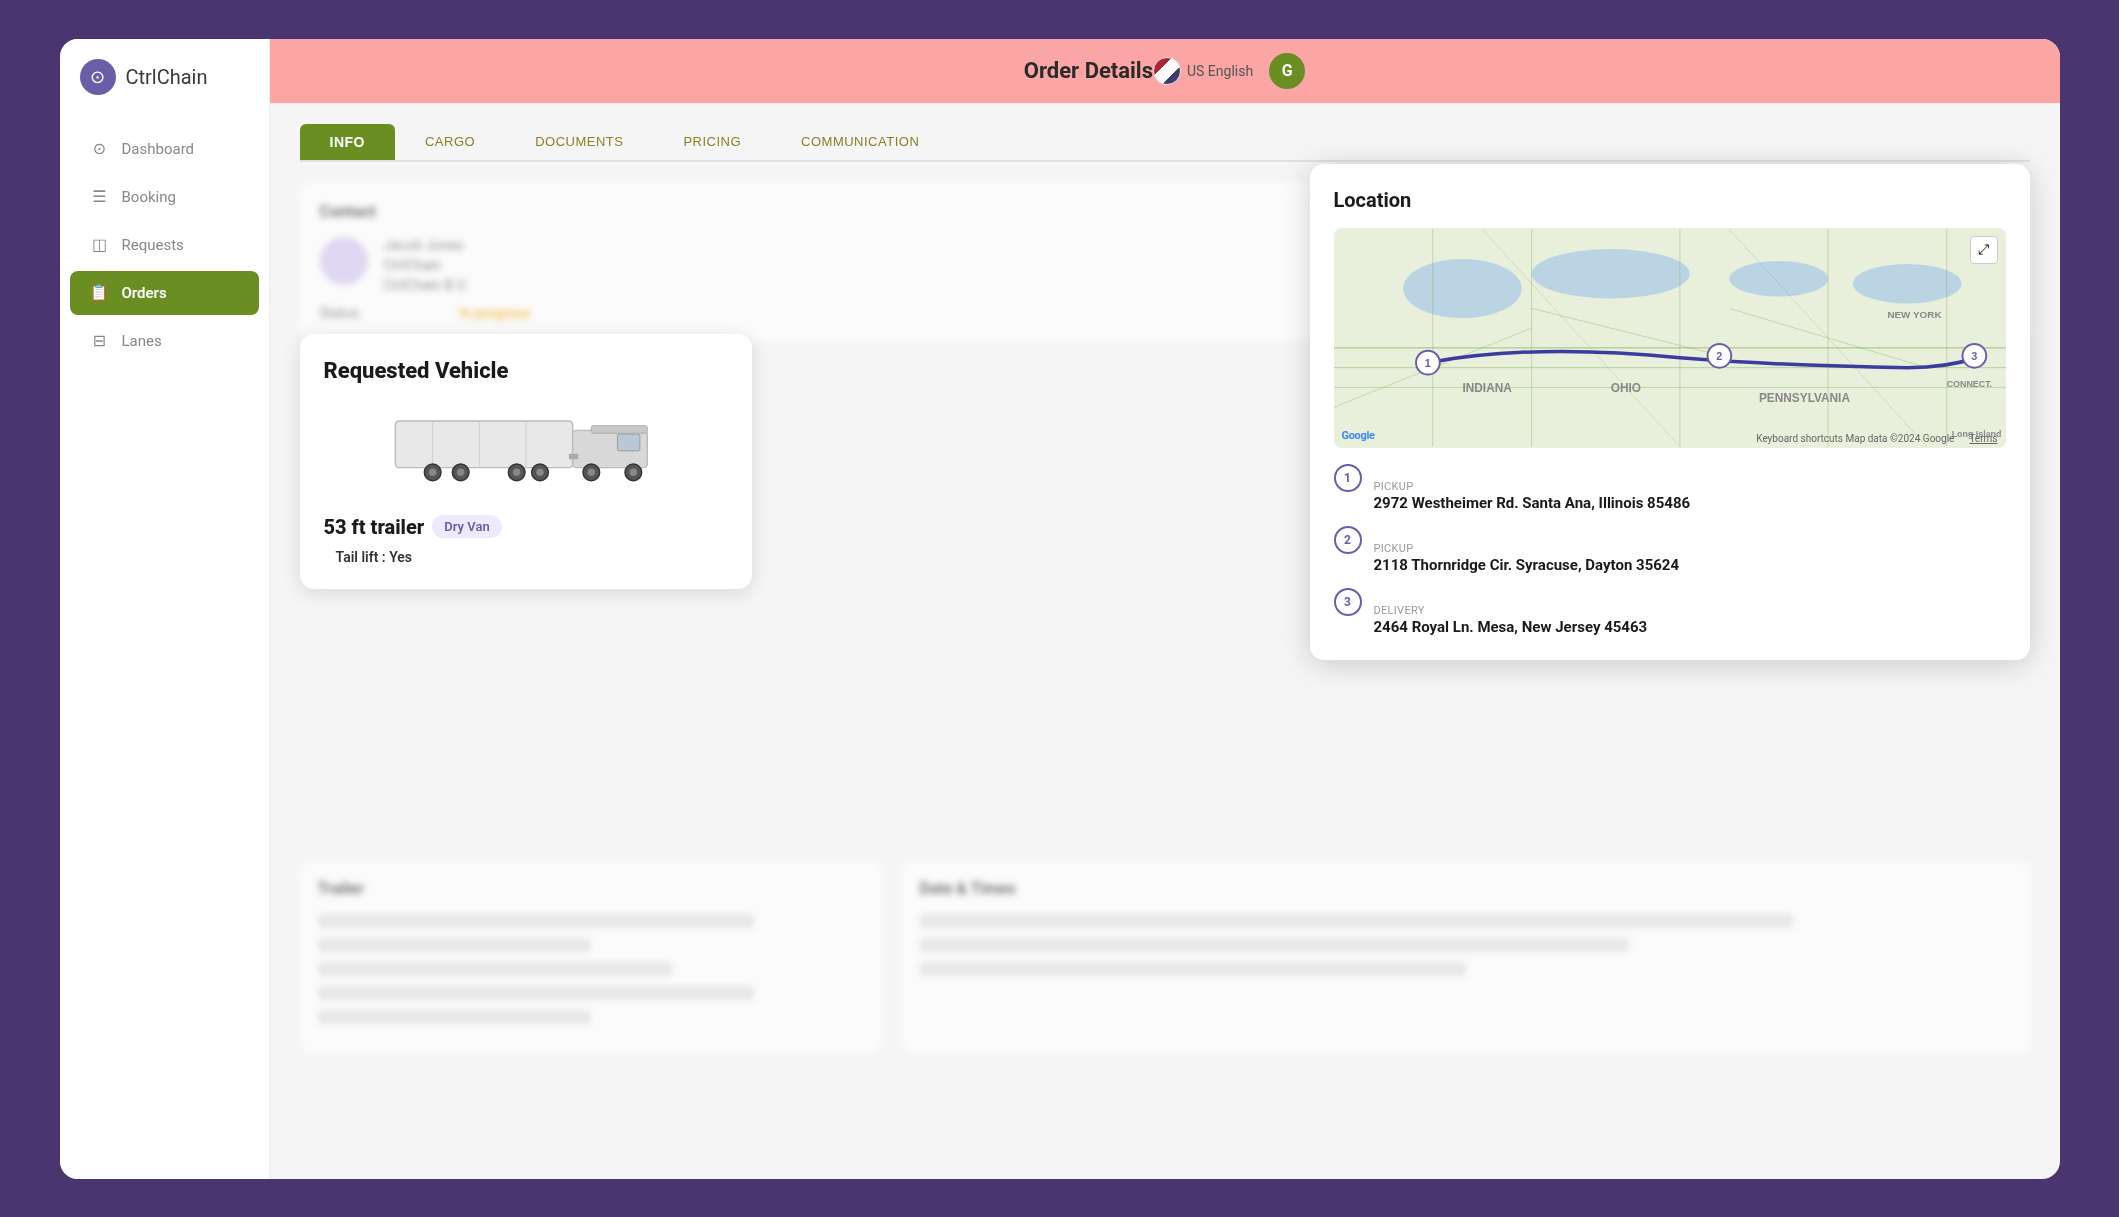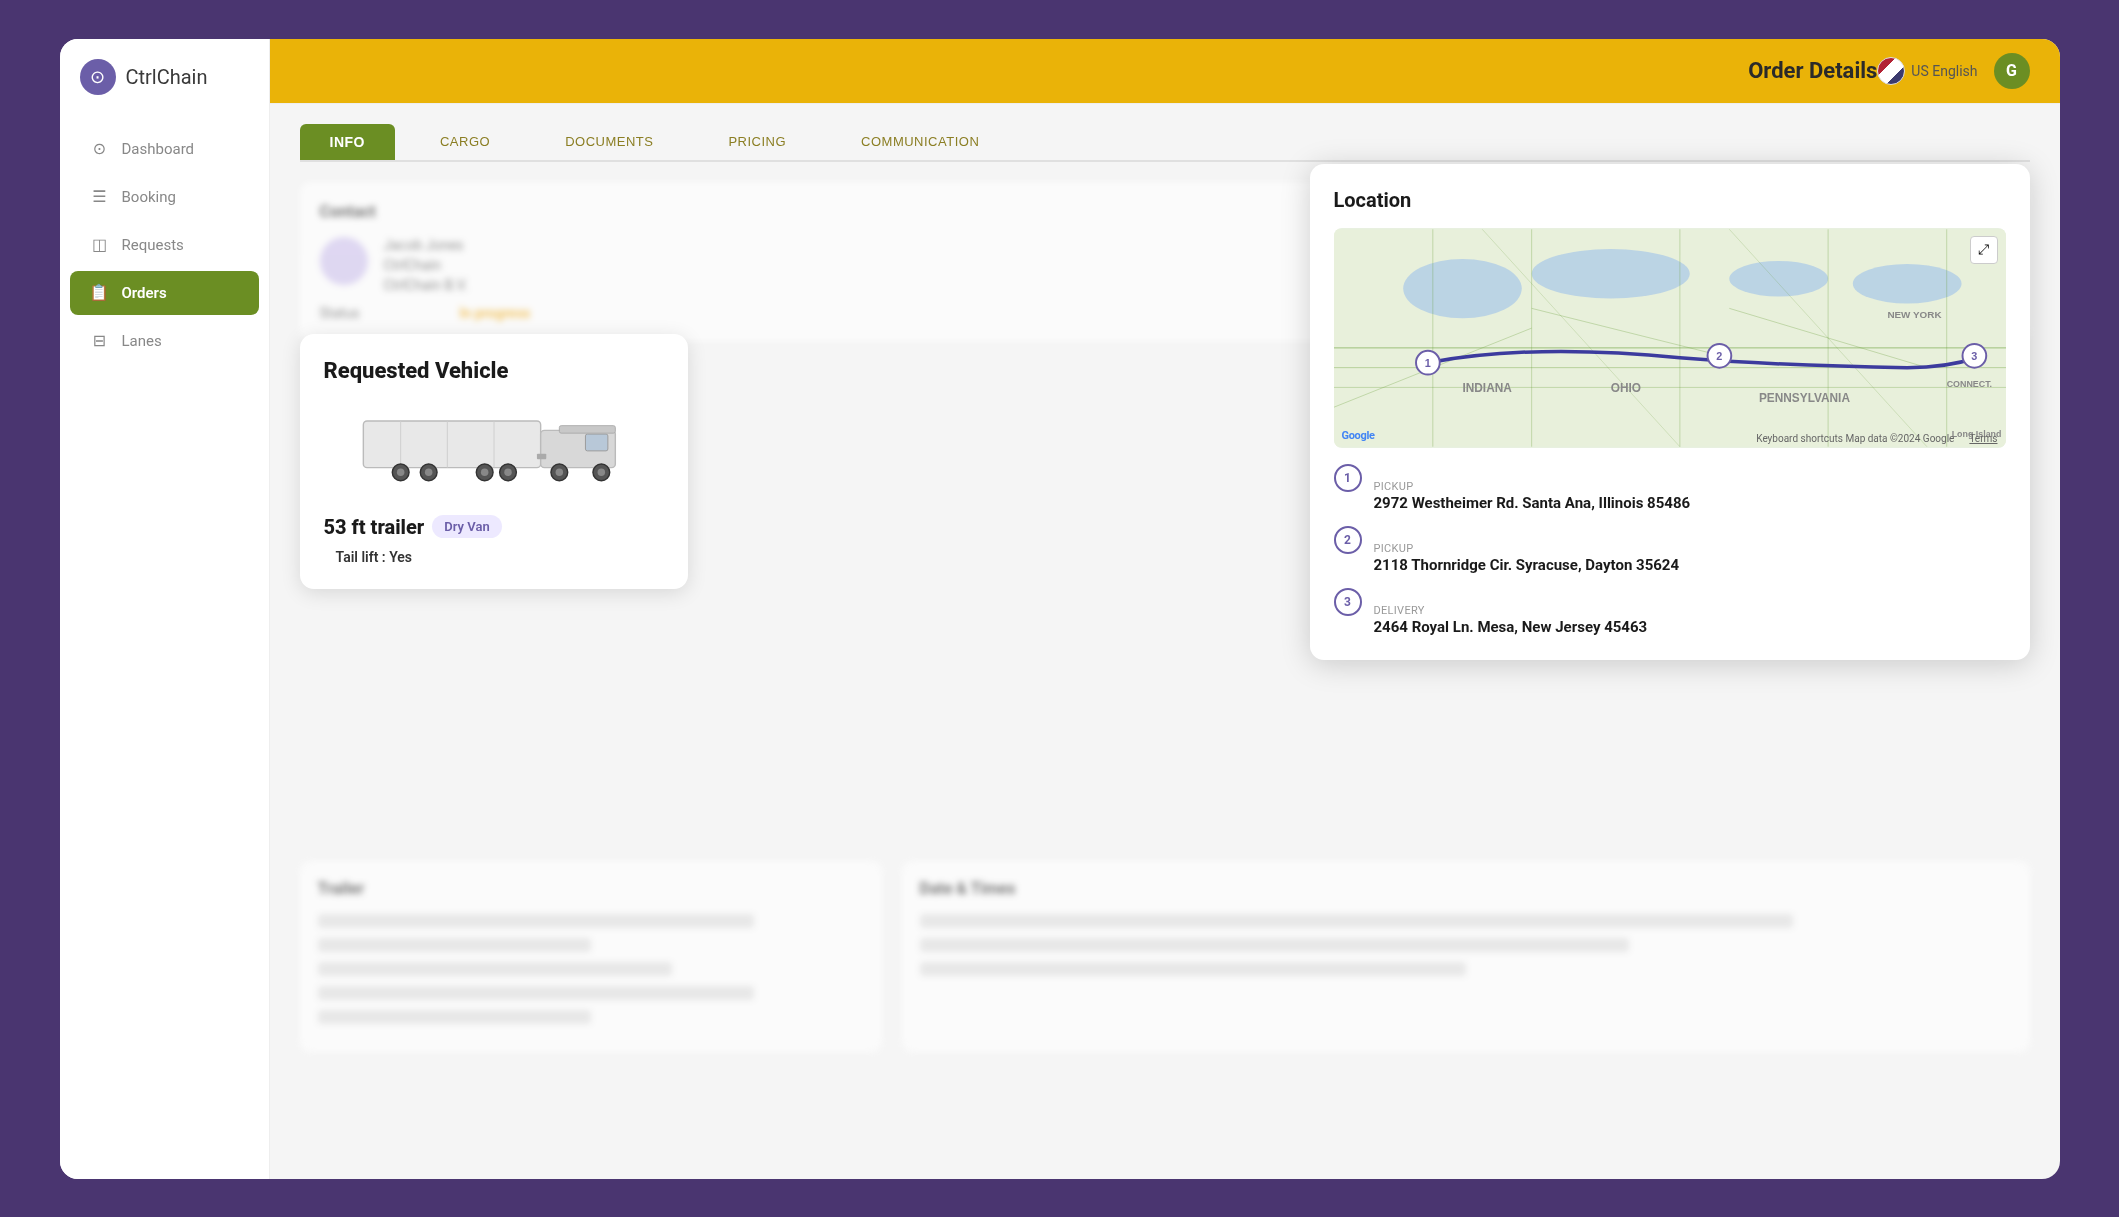--- a/index.html
+++ b/index.html
@@ -76,24 +76,24 @@
     }
     
     .main {
       flex: 1;
       display: flex;
       flex-direction: column;
       overflow: hidden;
     }
     
     .topbar {
-      background: #eab308;
-      display: flex;
-      align-items: center;
-      justify-content: flex-end;
+      background: #fca5a5;
+      display: flex;
+      align-items: center;
+      justify-content: center;
       padding: 14px 30px;
       border-bottom: 1px solid #eee;
     }
     .page-title {
       font-size: 22px;
       font-weight: 700;
       color: #2a2a2a;
     }
     .topbar-right {
       display: flex;
@@ -130,21 +130,21 @@
     .content {
       flex: 1;
       overflow: auto;
       padding: 20px 30px;
       position: relative;
     }
     
     .tabs-bar {
       display: flex;
       align-items: center;
-      gap: 15px;
+      gap: 0;
       margin-bottom: 20px;
       border-bottom: 2px solid #e0e0e0;
     }
     .tab-btn-active {
       background: #6b8e23;
       color: #fff;
       border: none;
       padding: 10px 30px;
       font-size: 14px;
       font-weight: 700;
@@ -208,21 +208,21 @@
     }
     .status-badge {
       color: #f0a500;
       font-weight: 600;
     }
     
     .vehicle-card {
       background: #fff;
       border-radius: 14px;
       padding: 24px;
-      width: 388px;
+      width: 452px;
       box-shadow: 0 4px 20px rgba(0,0,0,0.12);
       position: absolute;
       left: 30px;
       top: 230px;
       z-index: 10;
     }
     .vehicle-title {
       font-size: 22px;
       font-weight: 800;
       color: #1a1a1a;

